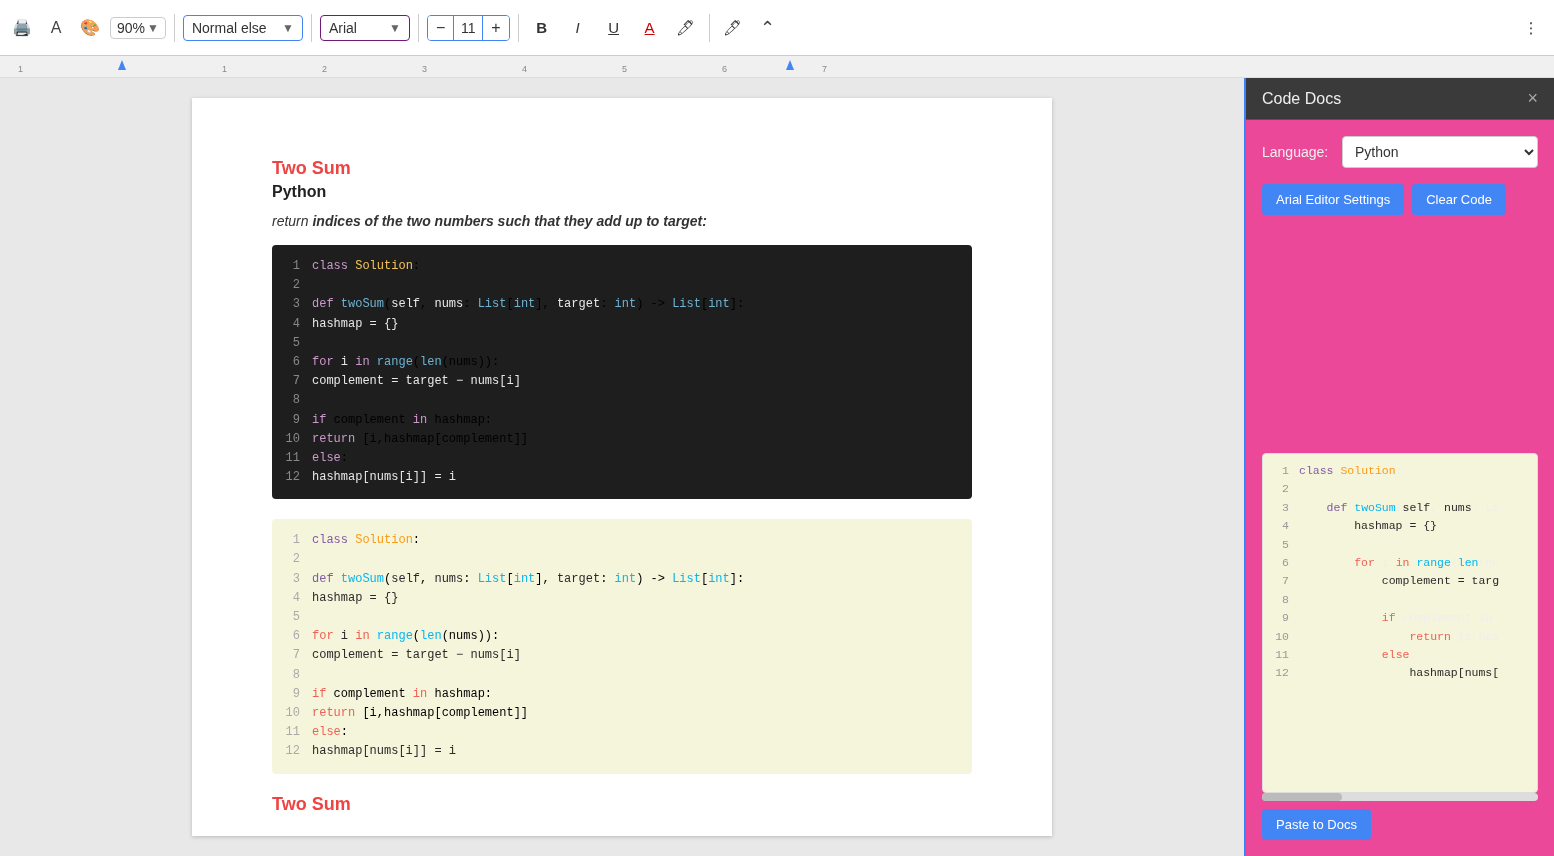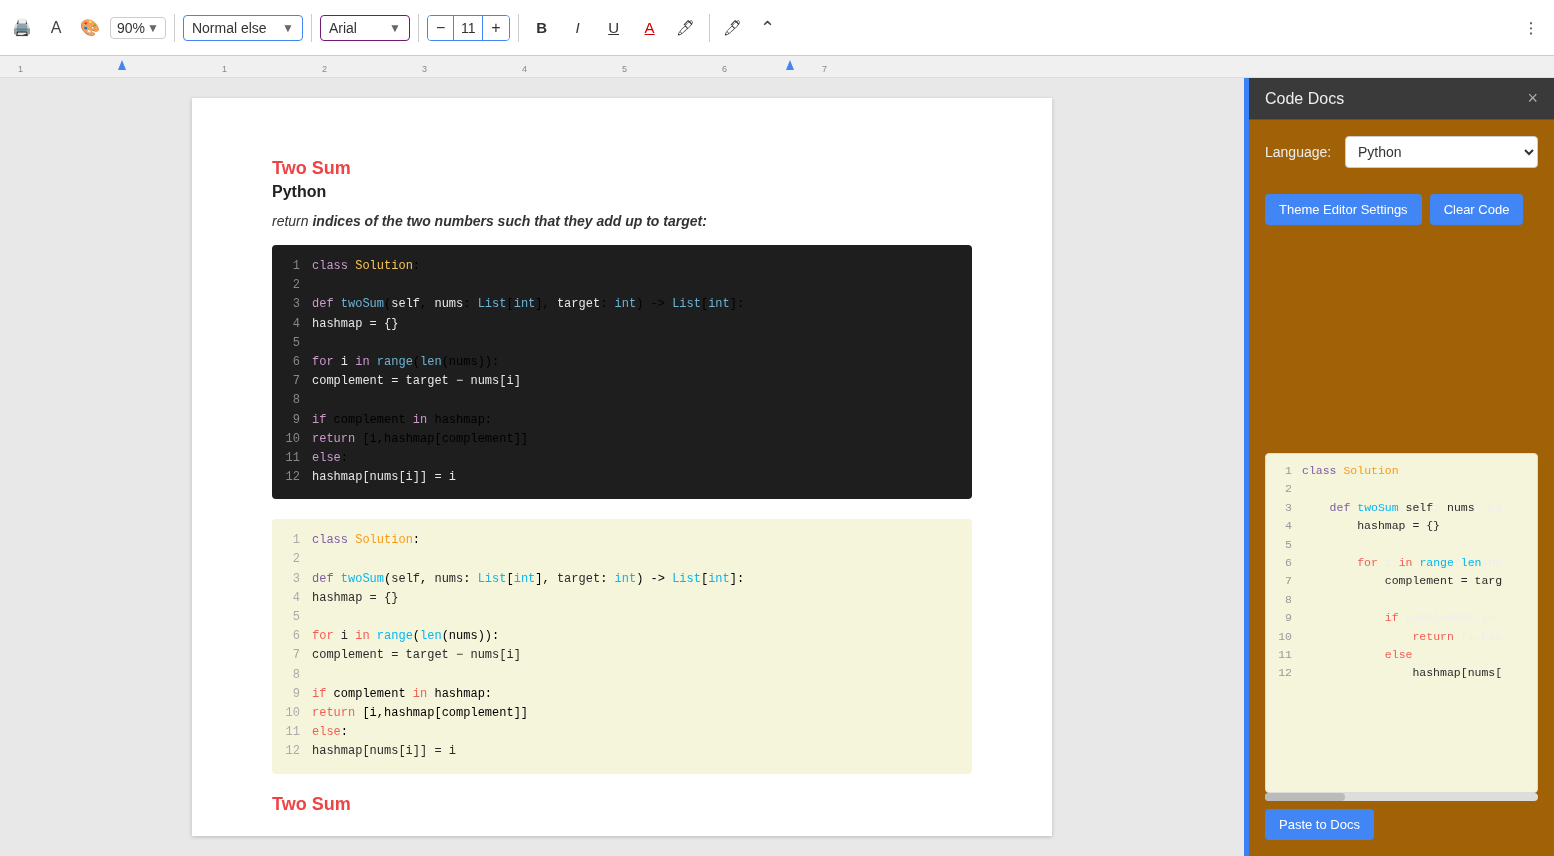--- a/index.html
+++ b/index.html
@@ -124,38 +124,38 @@
     .lt-class { color: #f99b15; }
     .lt-func { color: #06b6ef; }
     .lt-param { color: #2a2a2a; }
     .lt-type { color: #06b6ef; }
     .lt-default { color: #2a2a2a; }
     .lt-control { color: #ef6155; }
 
     
     .side-panel {
       width: 310px;
-      background: #a16207;
-      border-left: 5px solid #3b82f6;
+      background: #ec4899;
+      border-left: 2px solid #3b82f6;
       display: flex;
       flex-direction: column;
       flex-shrink: 0;
       color: #eee;
     }
     .panel-header {
       display: flex;
       align-items: center;
       justify-content: space-between;
       padding: 10px 16px;
       background: #3a3a3a;
       border-bottom: 1px solid #555;
     }
     .panel-title { font-size: 16px; font-weight: 500; color: #eee; }
     .panel-close { font-size: 18px; cursor: pointer; color: #aaa; }
-    .panel-body { padding: 16px; display: flex; flex-direction: column; gap: 22px; flex: 1; }
+    .panel-body { padding: 16px; display: flex; flex-direction: column; gap: 12px; flex: 1; }
     .panel-row { display: flex; align-items: center; gap: 10px; }
     .panel-label { font-size: 14px; color: #eee; min-width: 70px; }
     .panel-select {
       flex: 1;
       background: #fff;
       border: 1px solid #ccc;
       border-radius: 4px;
       padding: 6px 8px;
       font-size: 14px;
       color: #333;
@@ -419,21 +419,21 @@
           <option>JavaScript</option>
           <option>Java</option>
           <option>C++</option>
           <option>Go</option>
           <option>Rust</option>
         </select>
       </div>
 
 
       <div class="panel-buttons">
-        <button class="btn-blue">Theme Editor Settings</button>
+        <button class="btn-blue">Arial Editor Settings</button>
         <button class="btn-blue">Clear Code</button>
       </div>
     </div>
 
     <div class="code-editor-panel">
       <div class="editor-line">
         <span class="editor-line-num">1</span>
         <span><span class="lt-keyword">class</span> <span class="lt-class">Solution</span>:</span>
       </div>
       <div class="editor-line">

